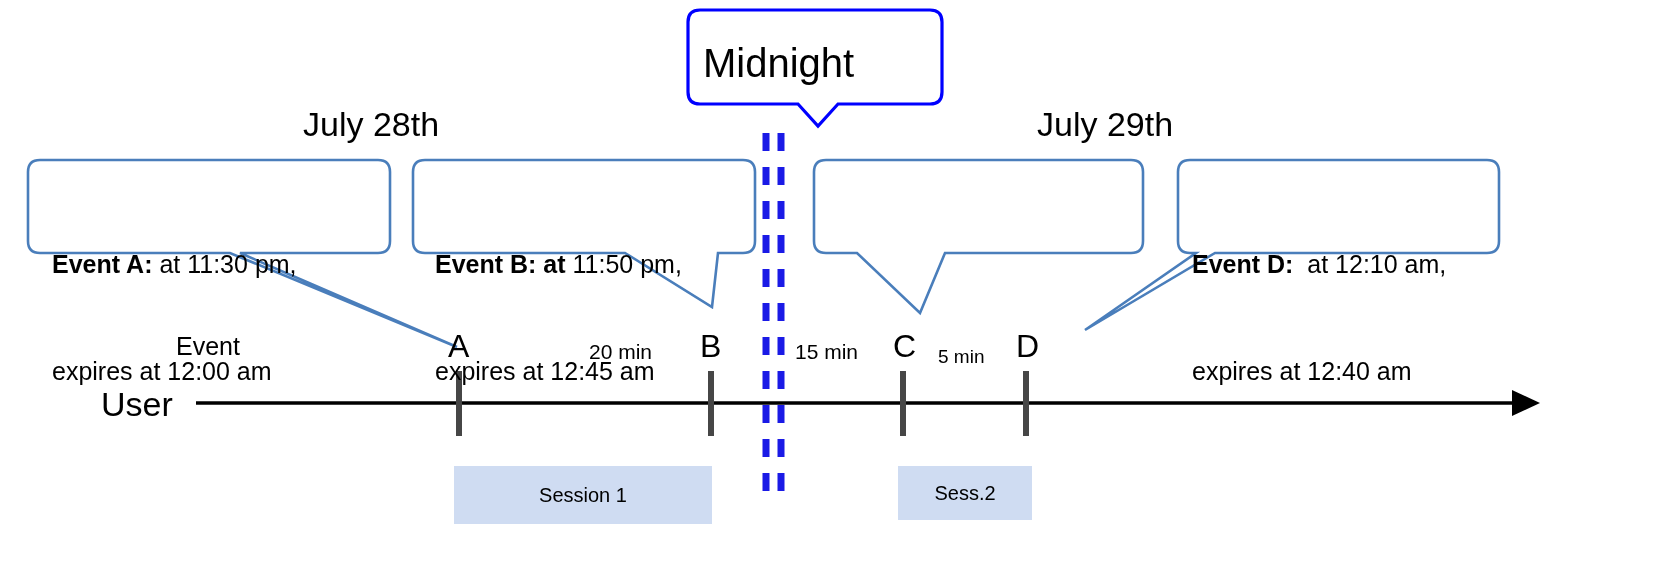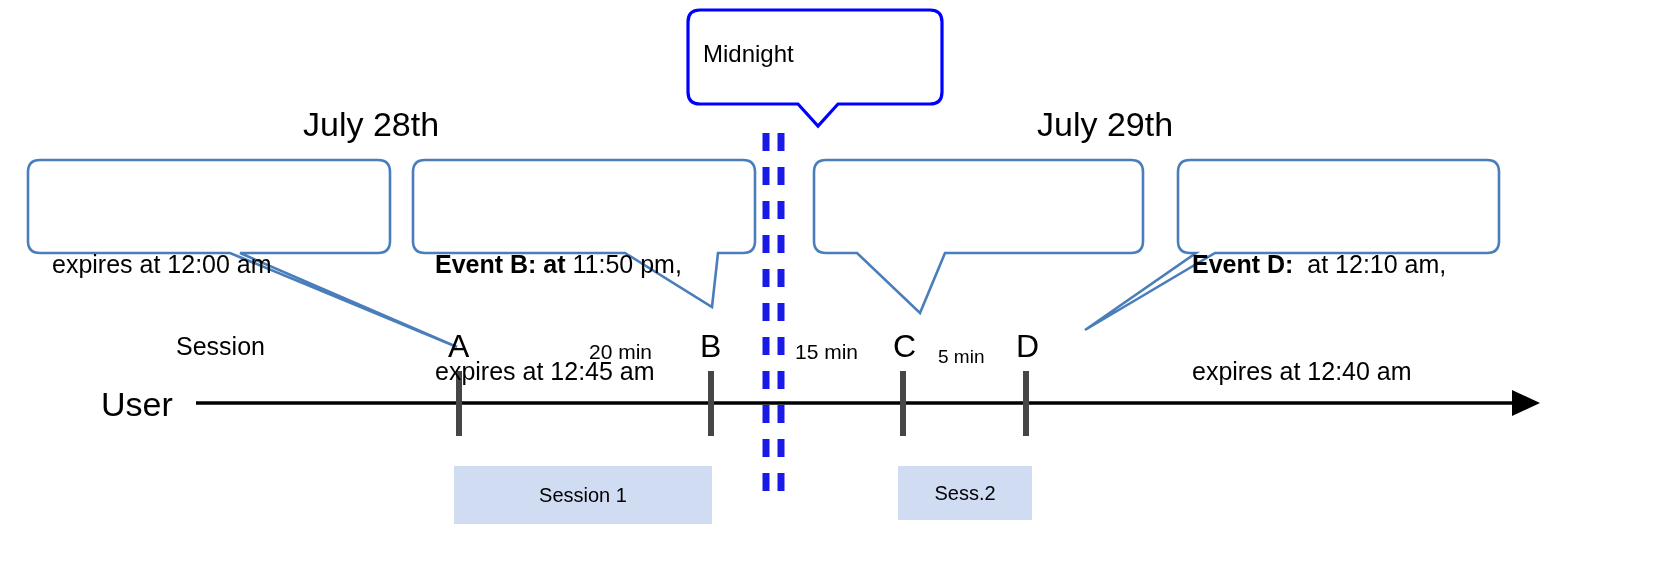--- a/index.html
+++ b/index.html
@@ -33,21 +33,21 @@
   }
   .callout-text {
     font-size: 25px;
     line-height: 1.42;
   }
   .callout-text b { font-weight: bold; }
   .date-label {
     font-size: 34px;
   }
   .midnight-label {
-    font-size: 24px;
+    font-size: 40px;
   }
   .axis-label-user {
     font-size: 34px;
   }
   .axis-label-events {
     font-size: 25px;
   }
   .event-letter {
     font-size: 32px;
   }
@@ -152,35 +152,36 @@
     <line x1="903" y1="371" x2="903" y2="436" stroke="#464646" stroke-width="6"></line>
     <line x1="1026" y1="371" x2="1026" y2="436" stroke="#464646" stroke-width="6"></line>
   </svg>
 
   <div class="txt midnight-label" style="left:703px; top:40px;">Midnight</div>
 
   <div class="txt date-label" style="left:303px; top:104px;">July 28th</div>
   <div class="txt date-label" style="left:1037px; top:104px;">July 29th</div>
 
   <div class="txt callout-text" style="left:52px; top:176px;">
+    <div><b>Event A:</b><span> at 11:30 pm,</span></div>
     <div>expires at 12:00 am</div>
   </div>
 
   <div class="txt callout-text" style="left:435px; top:176px;">
     <div><b>Event B:</b><b> at</b><span> 11:50 pm,</span></div>
     <div>expires at 12:45 am</div>
   </div>
 
 
   <div class="txt callout-text" style="left:1192px; top:176px;">
     <div><b>Event D:</b><span>  at 12:10 am,</span></div>
     <div>expires at 12:40 am</div>
   </div>
 
-  <div class="txt axis-label-events" style="left:176px; top:332px;">Session</div>
+  <div class="txt axis-label-events" style="left:176px; top:332px;">Event</div>
   <div class="txt axis-label-user" style="left:101px; top:384px;">User</div>
 
   <div class="txt event-letter" style="left:448px; top:328px;">A</div>
   <div class="txt event-letter" style="left:700px; top:328px;">B</div>
   <div class="txt event-letter" style="left:893px; top:328px;">C</div>
   <div class="txt event-letter" style="left:1016px; top:328px;">D</div>
 
   <div class="txt interval-label" style="left:589px; top:340px;">20 min</div>
   <div class="txt interval-label" style="left:795px; top:340px;">15 min</div>
   <div class="txt interval-label small" style="left:938px; top:346px;">5 min</div>

